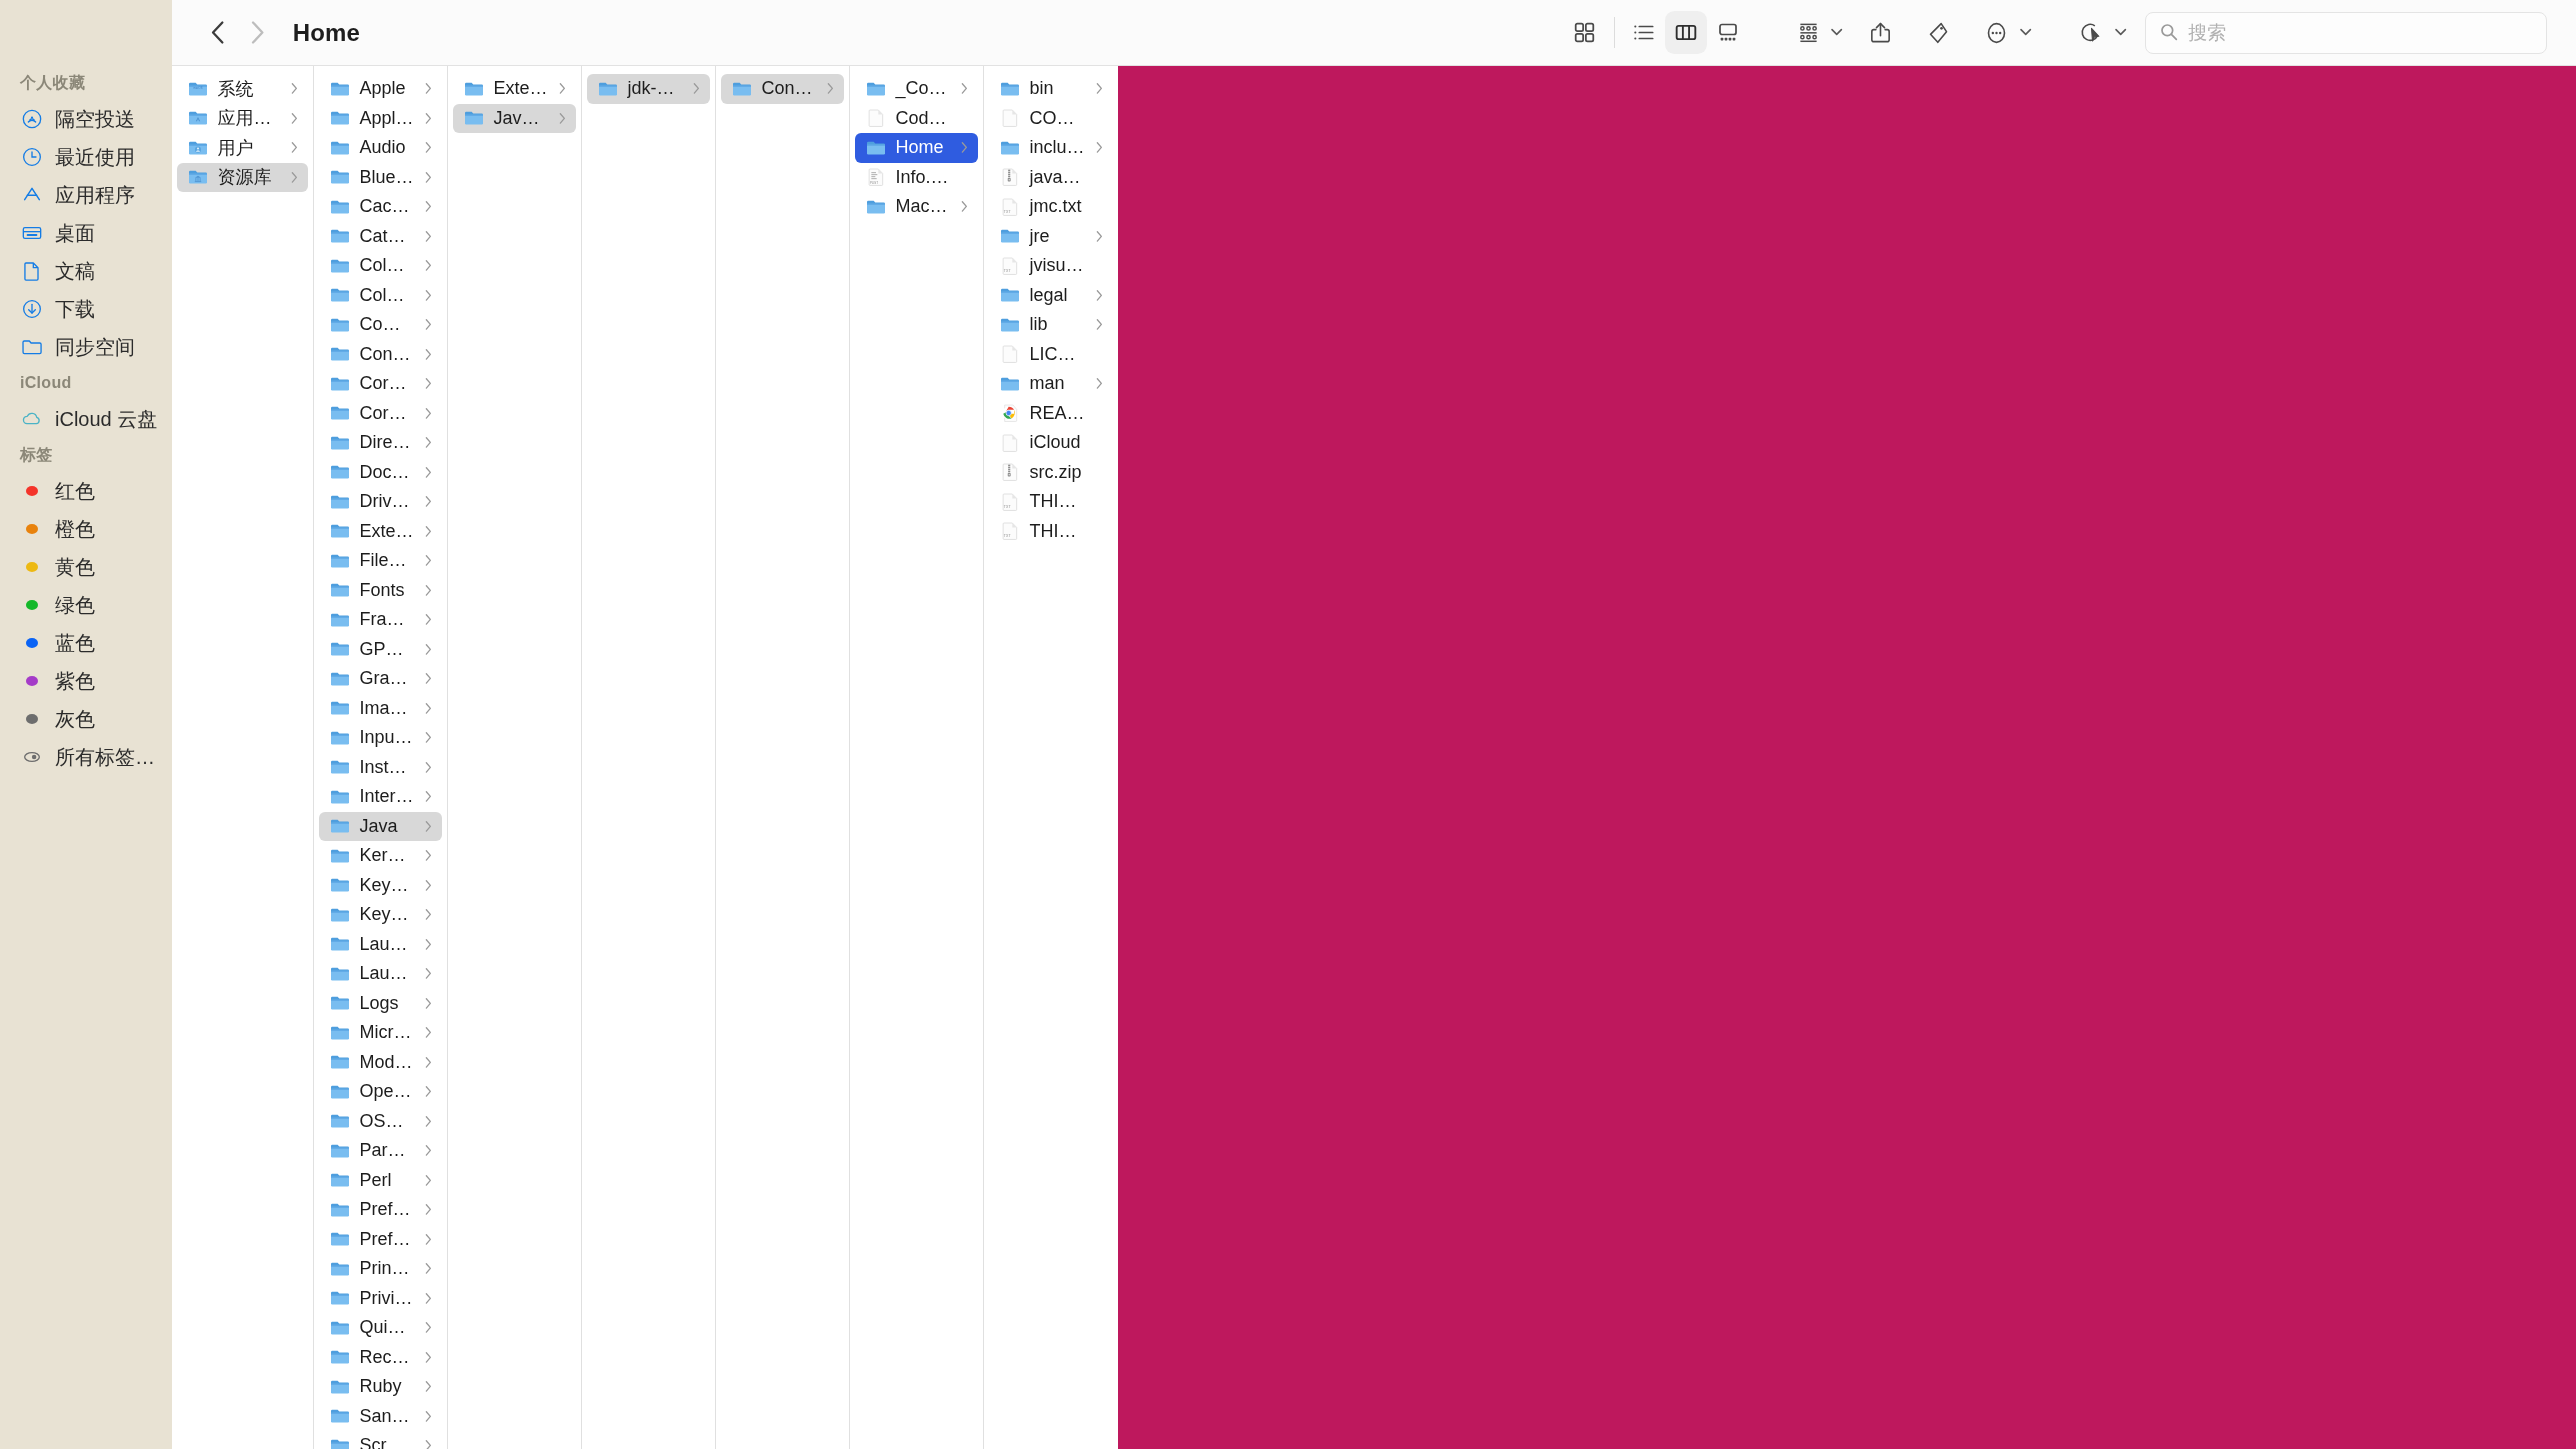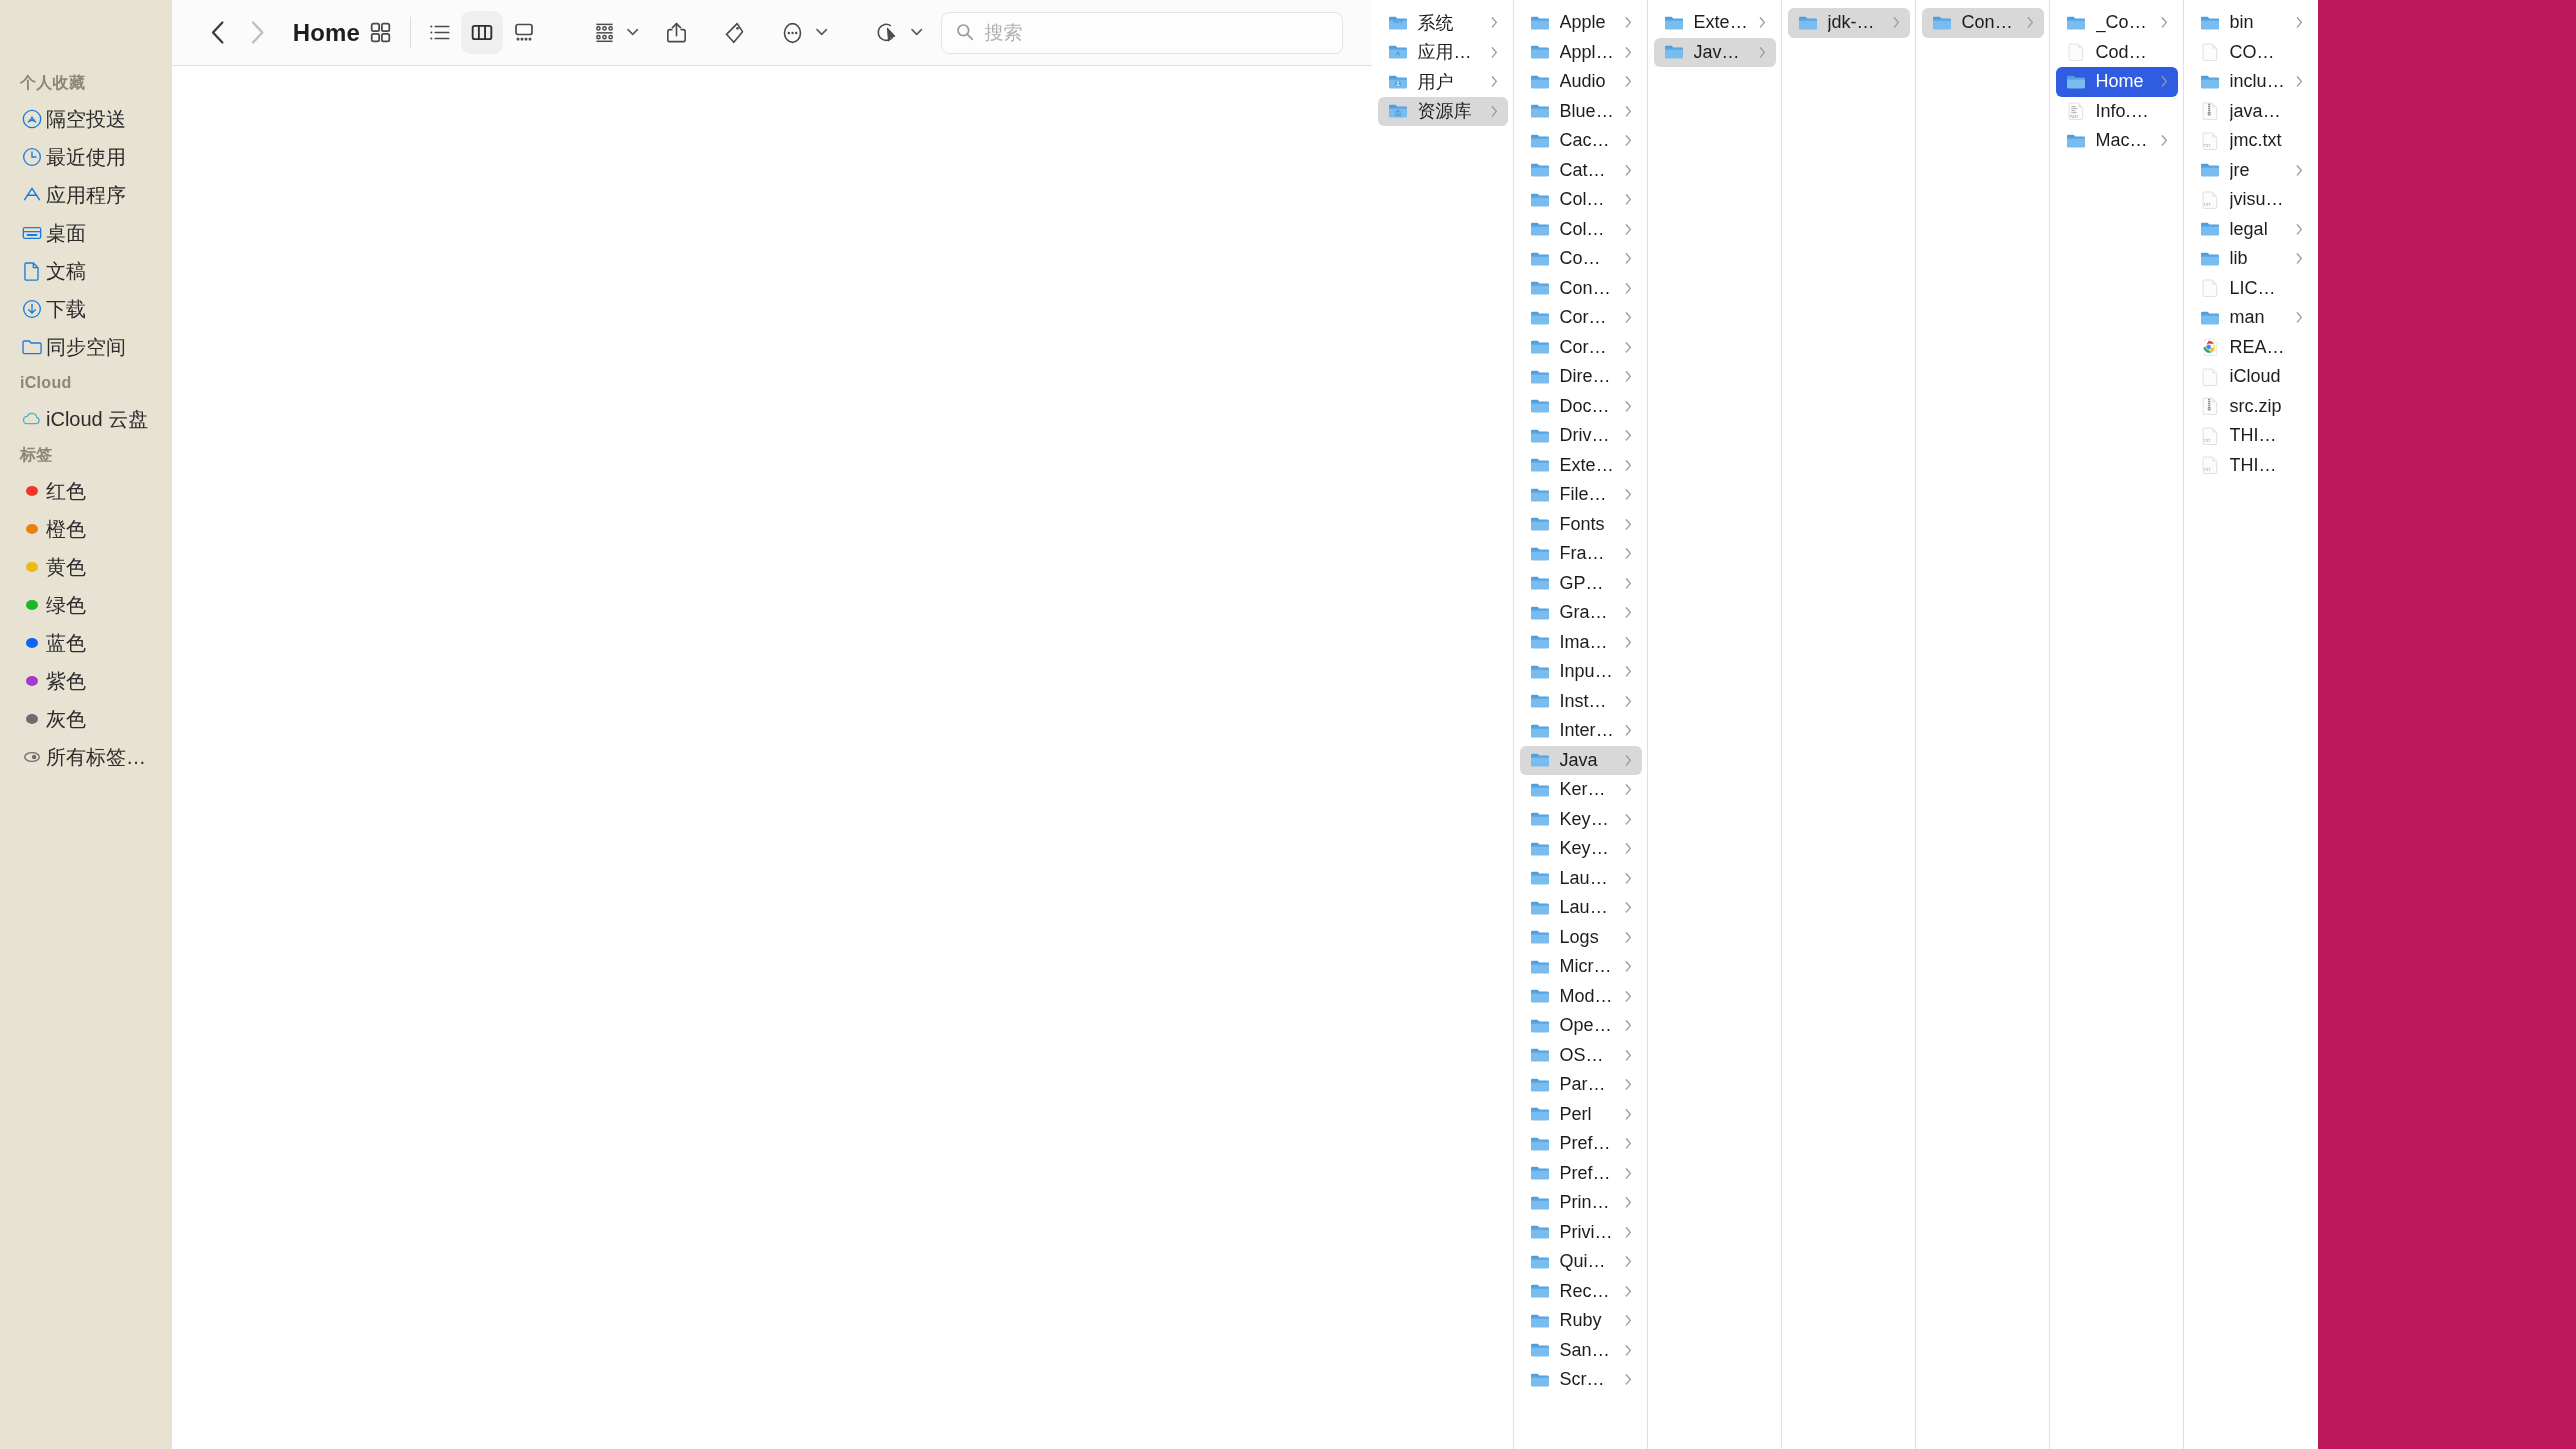--- a/index.html
+++ b/index.html
@@ -29,28 +29,28 @@
     padding: 0 0 0 20px;
     height: 34px;
     line-height: 34px;
     letter-spacing: 0.3px;
   }
   .sb-item {
     height: 38px;
     display: flex;
     align-items: center;
     padding-left: 20px;
-    gap: 2px;
+    gap: 11px;
     cursor: default;
   }
   .sb-icon { width: 24px; height: 24px; display: flex; align-items: center; justify-content: center; flex: 0 0 24px; }
   .sb-label { font-size: 20px; color: #2b2b2b; white-space: nowrap; }
 
   
-  #main { flex: 1 1 auto; height: 1449px; display: flex; position: relative; }
+  #main { flex: 1 1 auto; height: 1449px; display: flex; flex-direction: column; position: relative; }
 
   
   #toolbar {
     height: 66px; flex: 0 0 66px;
     background: #fbfbfb;
     border-bottom: 1.3px solid #e2e2e2;
     display: flex;
     align-items: center;
     position: relative;
     z-index: 20;

